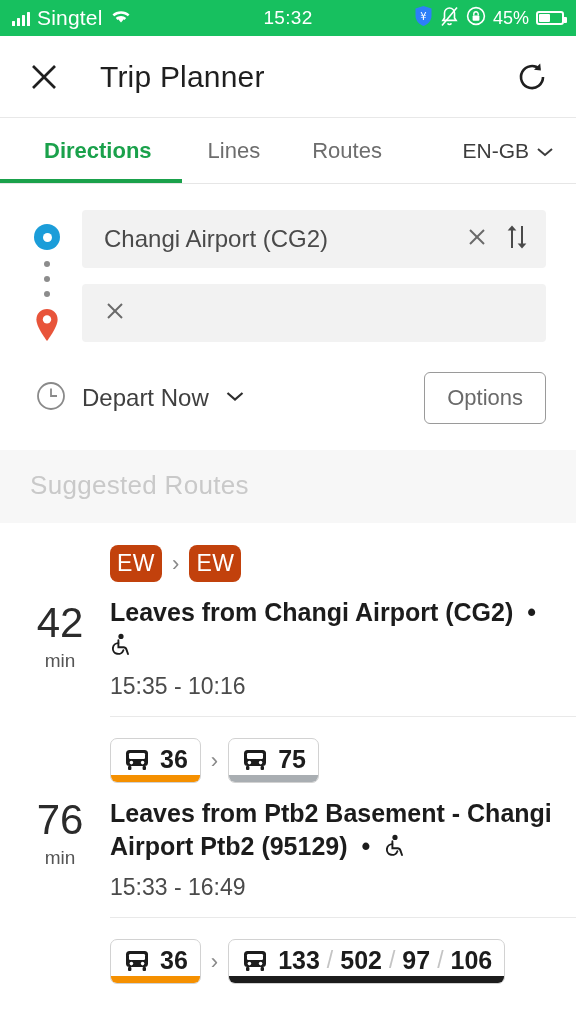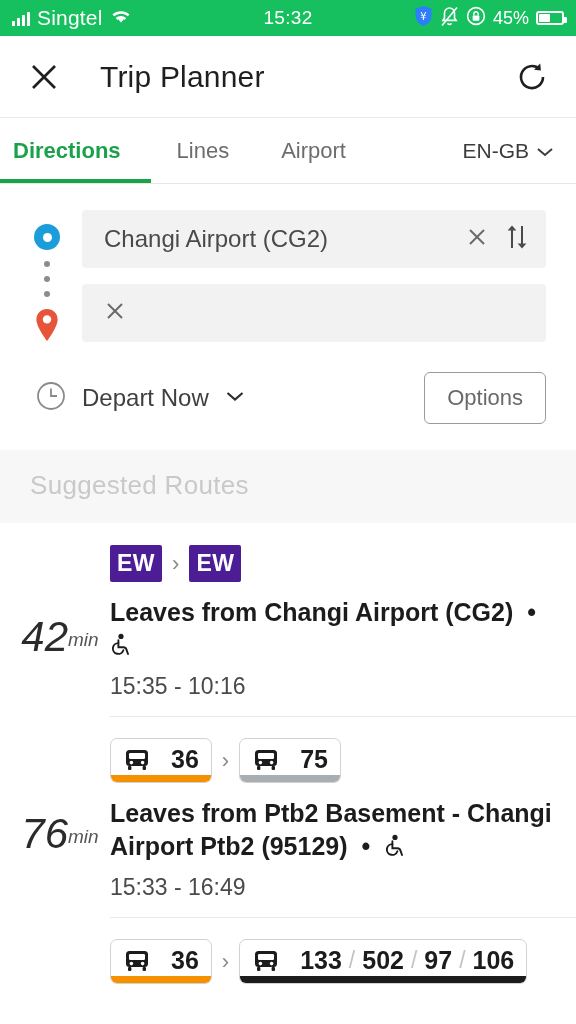--- a/index.html
+++ b/index.html
@@ -39,21 +39,21 @@
   }
   .appbar .title { font-size: 30px; color: #1f1f1f; margin-left: 40px; letter-spacing:.2px;}
   .icon-btn { display:flex; align-items:center; justify-content:center; }
   .refresh { margin-left: auto; }
 
   
   .tabs { height: 66px; display:flex; align-items: stretch; border-bottom: 1px solid #e6e6e6;
           background:#fff; padding: 0 0 0 0;}
   .tab { display:flex; align-items:center; justify-content:center; font-size: 22px;
          color:#6d6d6d; position: relative; padding: 0 26px; }
-  .tab:first-child { padding-left: 13px; padding-right: 30px; }
+  .tab:first-child { padding-left: 44px; padding-right: 30px; }
   .tab.active { color:#1aa14b; font-weight: bold; }
   .tab.active::after { content:""; position:absolute; left:0; right:0; bottom:0;
                        height: 4px; background:#1aa14b; }
   .lang { margin-left:auto; display:flex; align-items:center; gap:7px;
           padding-right: 22px; font-size: 21px; color:#3c3c3c; }
 
   
   .searchwrap { padding: 26px 30px 10px 30px; display:flex; gap: 18px; }
   .markers { width: 34px; display:flex; flex-direction:column; align-items:center;
              padding-top: 14px; }
@@ -80,31 +80,31 @@
 
   
   .sect { background:#f7f7f7; padding: 20px 30px 22px 30px; }
   .sect h2 { font-size: 26px; color:#c9c9c9; font-weight: normal; letter-spacing:.3px;}
 
   
   .routes { background:#fff; }
   .route { display:flex; padding: 22px 10px 16px 10px; position: relative; }
   .route + .route::before { content:""; position:absolute; left:110px; right:0; top:0;
                             height:1px; background:#e9e9e9; }
-  .dur { width: 100px; display:flex; flex-direction:row; align-items:center;
-         justify-content:center; padding-top: 28px; font-style: italic; }
+  .dur { width: 100px; display:flex; flex-direction:column; align-items:center;
+         justify-content:center; padding-top: 28px; }
   .dur .num { font-size: 42px; color:#2b2b2b; line-height: 1; }
   .dur .unit { font-size: 19px; color:#555; margin-top: 6px; }
   .rbody { flex:1; padding-right: 14px; }
   .legs { display:flex; align-items:center; gap: 10px; flex-wrap: wrap; margin-bottom: 14px;}
   .chev { color:#8a8a8a; font-size: 22px; line-height:1; }
-  .mrt-badge { background:#4c1d95; color:#fff; font-weight:bold; font-size: 23px;
-               padding: 5px 7px; border-radius: 2px; letter-spacing:.5px; }
+  .mrt-badge { background:#c2410c; color:#fff; font-weight:normal; font-size: 23px;
+               padding: 5px 7px; border-radius: 8px; letter-spacing:.5px; }
   .bus-badge { background:#fff; border:1px solid #d2d2d2; border-radius: 7px;
-               display:flex; align-items:center; gap: 20px; padding: 6px 12px 0 12px;
+               display:flex; align-items:center; gap: 9px; padding: 6px 12px 0 12px;
                overflow:hidden; position:relative; }
   .bus-badge .nums { font-size: 25px; font-weight:bold; color:#1c1c1c;
                      padding-bottom: 8px; display:flex; align-items:center; gap:7px;}
   .bus-badge .sep { color:#c4c4c4; font-weight:normal; font-size:23px; }
   .bus-badge .bar { position:absolute; left:0; right:0; bottom:0; height: 7px; }
   .bus-ico { padding-bottom: 8px; display:flex; align-items:center;}
   .rtitle { font-size: 25px; font-weight: bold; color:#1c1c1c; line-height: 1.32;
             margin-bottom: 8px; }
   .rtitle .wc { display:inline-block; vertical-align:-3px; }
   .rtime { font-size: 23px; color:#4a4a4a; }
@@ -177,21 +177,21 @@
   </div>
 
   <div class="tabs">
     <div class="tab active">
       <span>Directions</span>
     </div>
     <div class="tab">
       <span>Lines</span>
     </div>
     <div class="tab">
-      <span>Airport</span>
+      <span>Routes</span>
     </div>
     <div class="lang">
       <span>EN-GB</span>
       <span>
         <svg width="18" height="12" viewBox="0 0 18 12">
             <path d="M2 3l7 6 7-6" fill="none" stroke="#3c3c3c" stroke-width="2"></path>
           </svg>
       </span>
     </div>
   </div>

